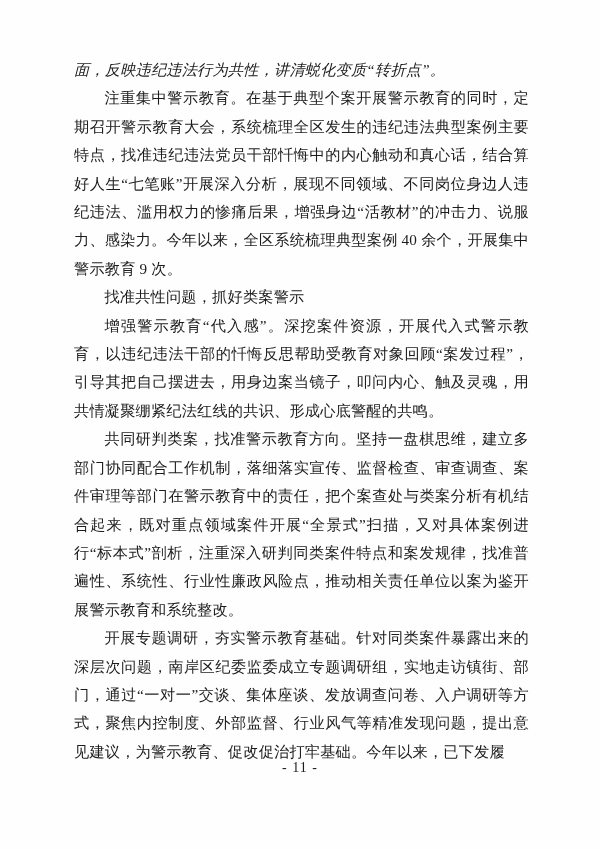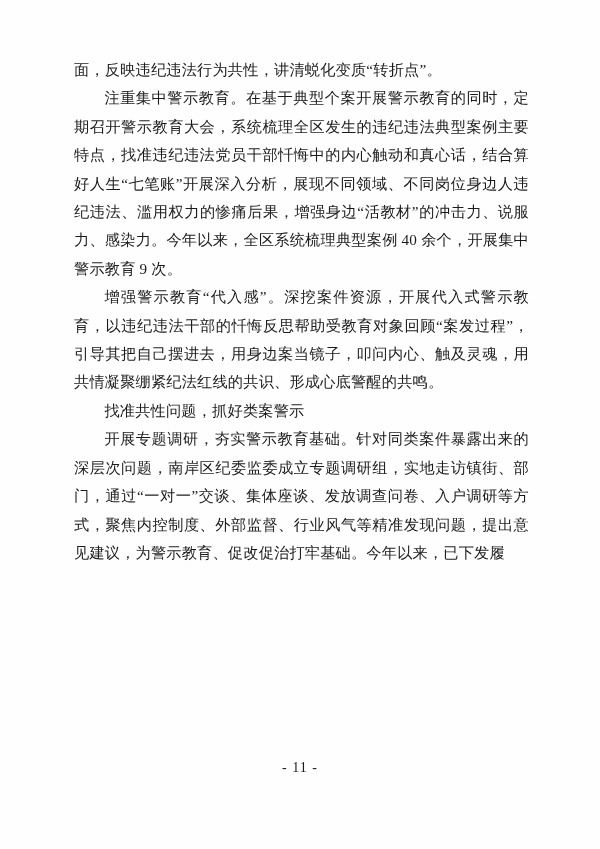--- a/index.html
+++ b/index.html
@@ -30,38 +30,40 @@
     color: #1b1b1b;
     text-align: justify;
     text-justify: inter-ideograph;
     margin: 0;
     letter-spacing: 0.2px;
     text-indent: 2em;
     font-family: "Liberation Serif", "DejaVu Serif", serif;
   }
   .para.noindent {
     text-indent: 0;
+    font-style: italic;
   }
   .footer {
     position: absolute;
     left: 0;
     right: 0;
     top: 760px;
     text-align: center;
     font-size: 14px;
     color: #1b1b1b;
     letter-spacing: 1px;
     font-family: "Liberation Serif", "DejaVu Serif", serif;
   }
 </style>
 </head>
 <body>
 
 <div class="page">
   <div class="page-inner">
     <p class="para noindent">面，反映违纪违法行为共性，讲清蜕化变质“转折点”。</p>
     <p class="para">注重集中警示教育。在基于典型个案开展警示教育的同时，定期召开警示教育大会，系统梳理全区发生的违纪违法典型案例主要特点，找准违纪违法党员干部忏悔中的内心触动和真心话，结合算好人生“七笔账”开展深入分析，展现不同领域、不同岗位身边人违纪违法、滥用权力的惨痛后果，增强身边“活教材”的冲击力、说服力、感染力。今年以来，全区系统梳理典型案例 40 余个，开展集中警示教育 9 次。</p>
+    <p class="para">找准共性问题，抓好类案警示</p>
     <p class="para">增强警示教育“代入感”。深挖案件资源，开展代入式警示教育，以违纪违法干部的忏悔反思帮助受教育对象回顾“案发过程”，引导其把自己摆进去，用身边案当镜子，叩问内心、触及灵魂，用共情凝聚绷紧纪法红线的共识、形成心底警醒的共鸣。</p>
-    <p class="para">找准共性问题，抓好类案警示</p>
+    <p class="para">共同研判类案，找准警示教育方向。坚持一盘棋思维，建立多部门协同配合工作机制，落细落实宣传、监督检查、审查调查、案件审理等部门在警示教育中的责任，把个案查处与类案分析有机结合起来，既对重点领域案件开展“全景式”扫描，又对具体案例进行“标本式”剖析，注重深入研判同类案件特点和案发规律，找准普遍性、系统性、行业性廉政风险点，推动相关责任单位以案为鉴开展警示教育和系统整改。</p>
     <p class="para">开展专题调研，夯实警示教育基础。针对同类案件暴露出来的深层次问题，南岸区纪委监委成立专题调研组，实地走访镇街、部门，通过“一对一”交谈、集体座谈、发放调查问卷、入户调研等方式，聚焦内控制度、外部监督、行业风气等精准发现问题，提出意见建议，为警示教育、促改促治打牢基础。今年以来，已下发履</p>
   </div>
   <div class="footer">- 11 -</div>
 </div>
 
 </body></html>

